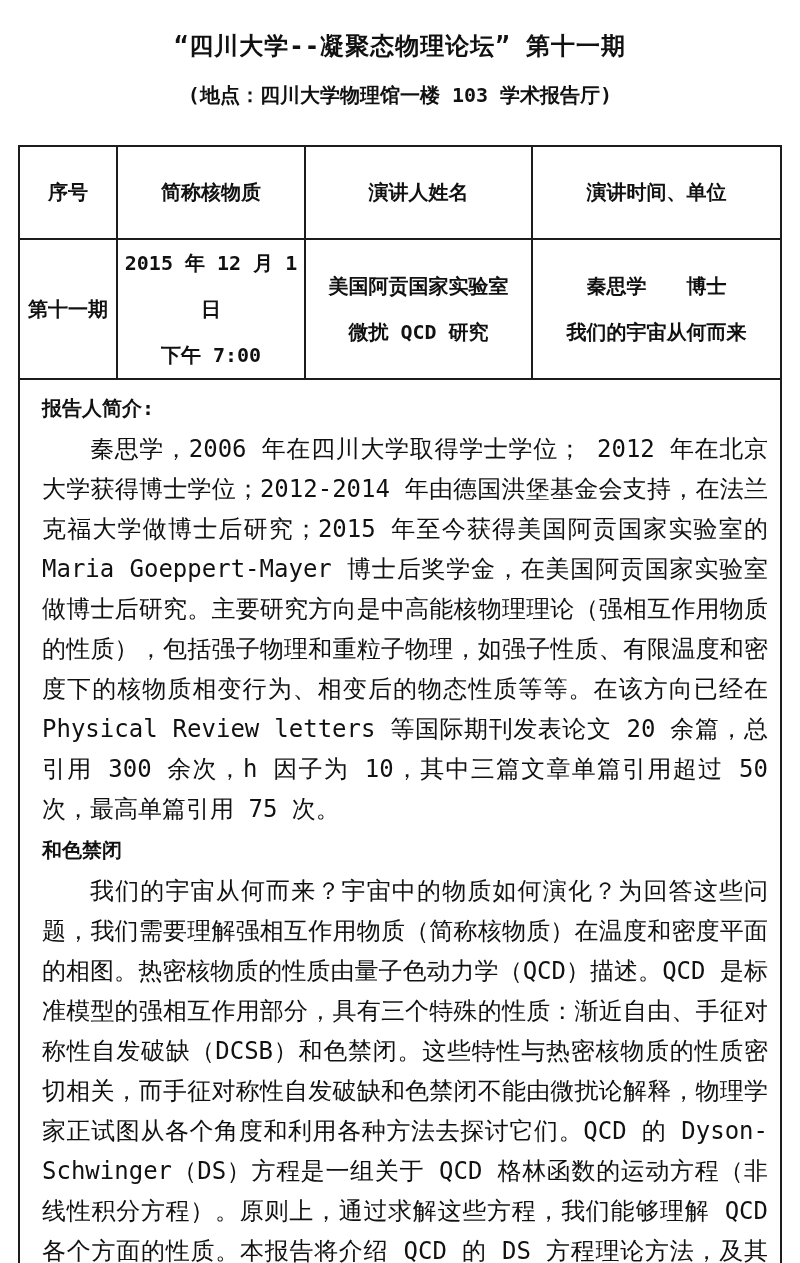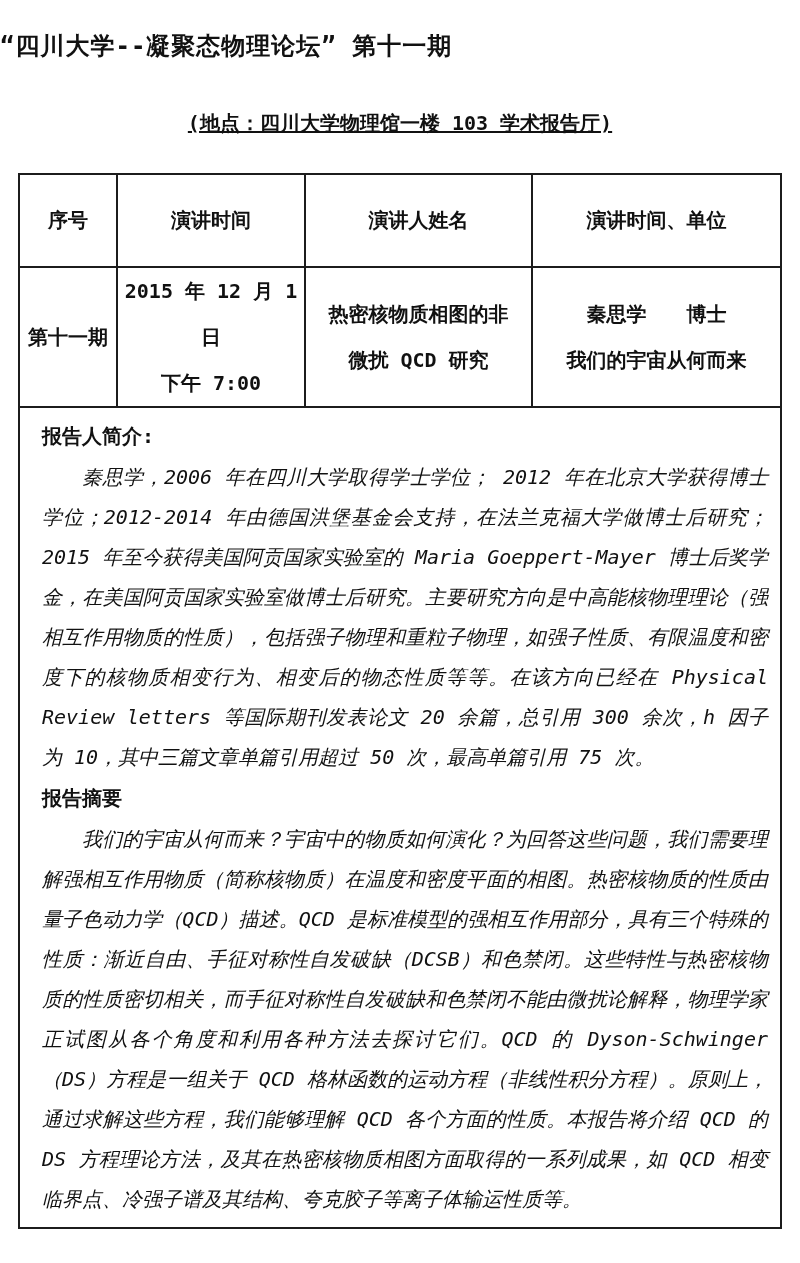--- a/index.html
+++ b/index.html
@@ -9,30 +9,30 @@
     height: 1263px;
     margin: 0 auto;
     color: #111111;
     font-family: "DejaVu Sans Mono", "Liberation Mono", monospace;
     overflow: hidden;
   }
   .doc { width: 800px; height: 1263px; position: relative; }
 
   .title {
     margin-top: 30px;
+    text-align: center;
     font-size: 24px;
     font-weight: bold;
     letter-spacing: 1px;
   }
   .location {
-    margin-top: 48px;
+    margin-top: 20px;
     text-align: center;
     font-size: 20px;
     font-weight: bold;
-    text-decoration: underline;
   }
 
   table.schedule {
     margin: 36px auto 0 auto;
     width: 762px;
     border-collapse: collapse;
     table-layout: fixed;
   }
   table.schedule th, table.schedule td {
     border: 2px solid #1c1c1c;
@@ -57,25 +57,24 @@
     padding: 7px 12px 8px 22px;
     vertical-align: top;
   }
   .section-heading {
     font-size: 20px;
     font-weight: bold;
     line-height: 42px;
     text-align: left;
   }
   .para {
-    font-size: 20px;
+    font-size: 24px;
     line-height: 40px;
     text-align: justify;
     text-indent: 2em;
-    font-style: italic;
   }
 </style>
 </head>
 <body>
 
 <div class="doc">
 
   <div class="title">“四川大学--凝聚态物理论坛” 第十一期</div>
 
   <div class="location">(地点：四川大学物理馆一楼 103 学术报告厅)</div>
@@ -83,47 +82,47 @@
   <table class="schedule">
     <colgroup>
       <col style="width:98px">
       <col style="width:188px">
       <col style="width:227px">
       <col style="width:249px">
     </colgroup>
     <thead>
       <tr>
         <th class="hdr">序号</th>
-        <th class="hdr">演讲时间</th>
+        <th class="hdr">简称核物质</th>
         <th class="hdr">演讲人姓名</th>
         <th class="hdr">演讲时间、单位</th>
       </tr>
     </thead>
     <tbody>
       <tr class="data-row">
         <td>
           <div>第十一期</div>
         </td>
         <td>
           <div>2015 年 12 月 1 日</div>
           <div>下午 7:00</div>
         </td>
         <td>
-          <div>热密核物质相图的非</div>
+          <div>美国阿贡国家实验室</div>
           <div>微扰 QCD 研究</div>
         </td>
         <td>
           <div>秦思学　　博士</div>
           <div>我们的宇宙从何而来</div>
         </td>
       </tr>
       <tr>
         <td class="details" colspan="4">
           <div class="section-heading">报告人简介:</div>
           <p class="para">秦思学，2006 年在四川大学取得学士学位； 2012 年在北京大学获得博士学位；2012-2014 年由德国洪堡基金会支持，在法兰克福大学做博士后研究；2015 年至今获得美国阿贡国家实验室的 Maria Goeppert-Mayer 博士后奖学金，在美国阿贡国家实验室做博士后研究。主要研究方向是中高能核物理理论（强相互作用物质的性质），包括强子物理和重粒子物理，如强子性质、有限温度和密度下的核物质相变行为、相变后的物态性质等等。在该方向已经在 Physical Review letters 等国际期刊发表论文 20 余篇，总引用 300 余次，h 因子为 10，其中三篇文章单篇引用超过 50 次，最高单篇引用 75 次。</p>
-          <div class="section-heading">报告摘要</div>
+          <div class="section-heading">和色禁闭</div>
           <p class="para">我们的宇宙从何而来？宇宙中的物质如何演化？为回答这些问题，我们需要理解强相互作用物质（简称核物质）在温度和密度平面的相图。热密核物质的性质由量子色动力学（QCD）描述。QCD 是标准模型的强相互作用部分，具有三个特殊的性质：渐近自由、手征对称性自发破缺（DCSB）和色禁闭。这些特性与热密核物质的性质密切相关，而手征对称性自发破缺和色禁闭不能由微扰论解释，物理学家正试图从各个角度和利用各种方法去探讨它们。QCD 的 Dyson-Schwinger（DS）方程是一组关于 QCD 格林函数的运动方程（非线性积分方程）。原则上，通过求解这些方程，我们能够理解 QCD 各个方面的性质。本报告将介绍 QCD 的 DS 方程理论方法，及其在热密核物质相图方面取得的一系列成果，如 QCD 相变临界点、冷强子谱及其结构、夸克胶子等离子体输运性质等。</p>
         </td>
       </tr>
     </tbody>
   </table>
 
 </div>
 
 </body></html>

